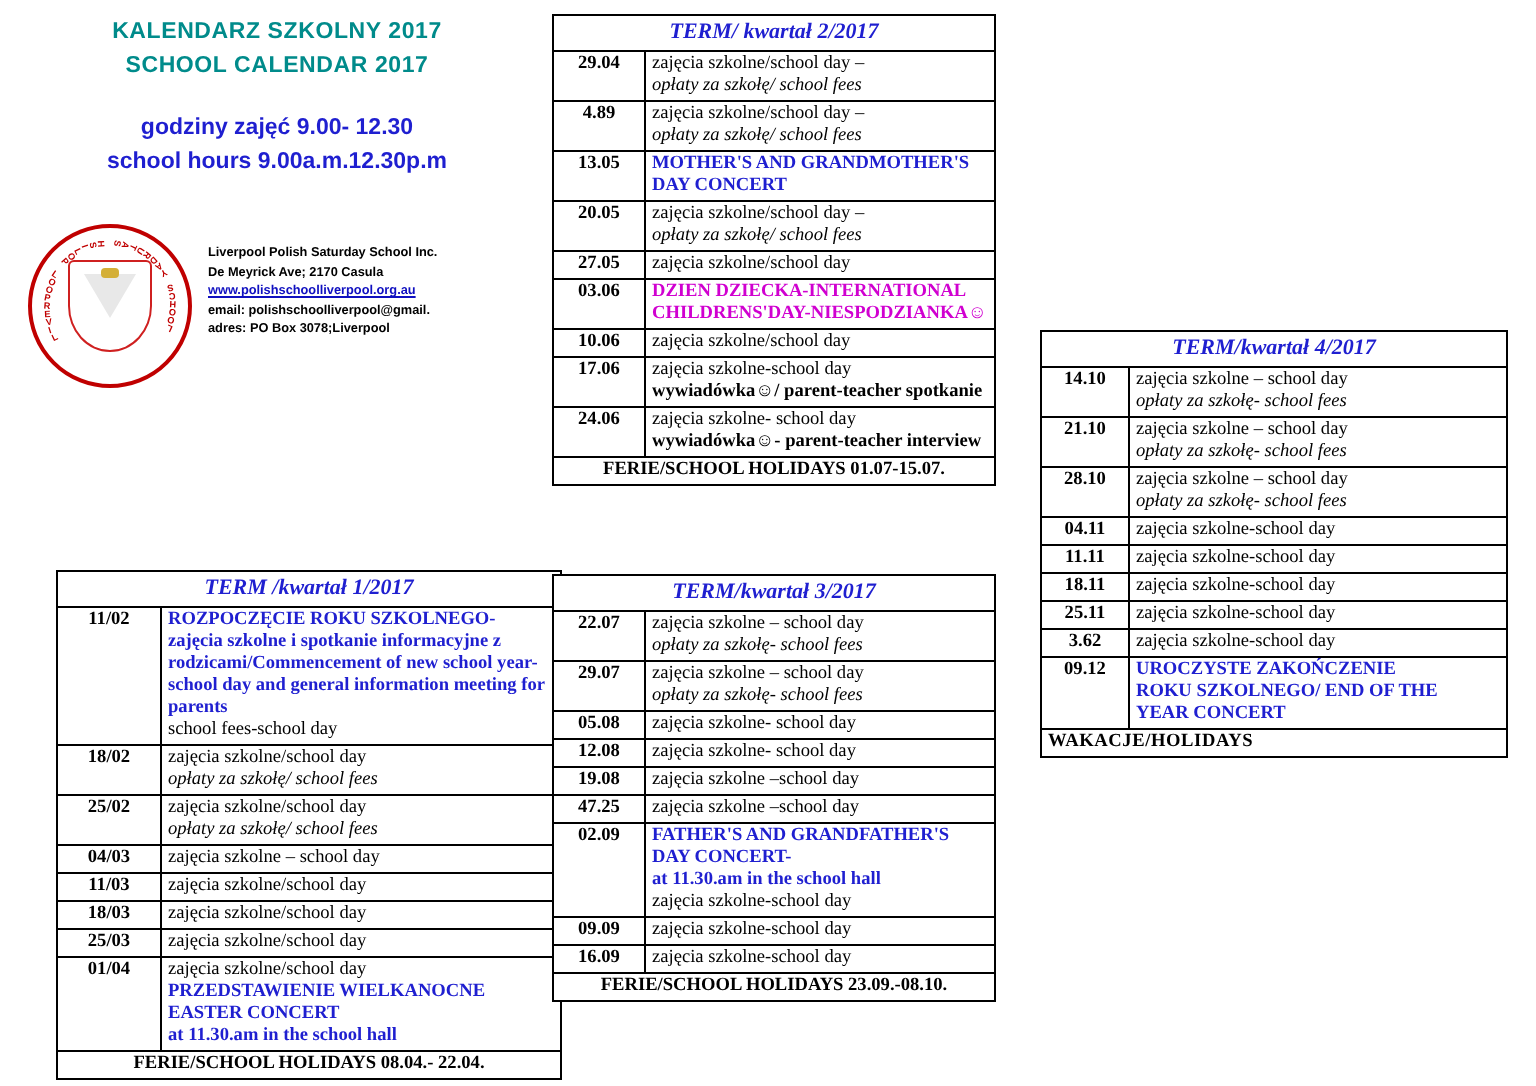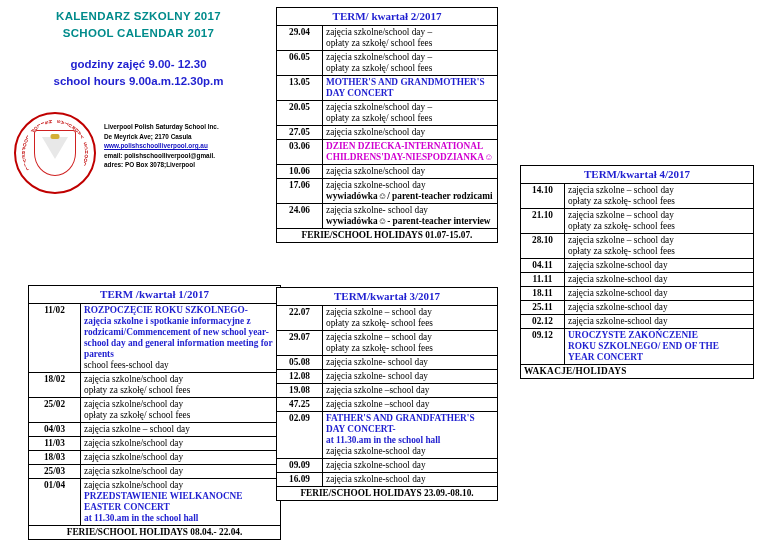--- a/index.html
+++ b/index.html
@@ -140,37 +140,38 @@
     line-height: 11px;
     color: #000;
   }
   .term .hdr {
     text-align: center;
     font-family: "Liberation Serif", serif;
     font-weight: bold;
     font-size: 11px;
     color: #1f1fd0;
     padding: 3px 2px;
+    font-style: italic;
   }
   .date-cell {
     text-align: center;
     font-weight: bold;
     font-size: 10.5px;
     vertical-align: middle;
   }
   .d-green { color: #0a8a0a; }
   .d-mag   { color: #d000d0; }
   .d-black { color: #000; }
   .ev-bold-blue {
     font-weight: bold;
     color: #1f1fd0;
   }
   .ev-bold-black { font-weight: bold; }
   .ev-mag { font-weight: bold; color: #d000d0; }
-  .ev-ital { }
+  .ev-ital { font-style: italic; }
   .holidays {
     text-align: center;
     font-weight: bold;
     color: #d00000;
     font-size: 9.6px;
     padding: 3px 2px;
   }
   .wakacje {
     text-align: left;
     font-weight: bold;
@@ -319,21 +320,21 @@
           <td colspan="2" class="hdr">TERM/ kwartał 2/2017</td>
         </tr>
         <tr>
           <td class="date-cell d-black">29.04</td>
           <td>
             <div class="">zajęcia szkolne/school day –</div>
             <div class="ev-ital">opłaty za szkołę/ school fees</div>
           </td>
         </tr>
         <tr>
-          <td class="date-cell d-black">06.05</td>
+          <td class="date-cell d-black">4.89</td>
           <td>
             <div class="">zajęcia szkolne/school day –</div>
             <div class="ev-ital">opłaty za szkołę/ school fees</div>
           </td>
         </tr>
         <tr>
           <td class="date-cell d-green">13.05</td>
           <td>
             <div class="ev-bold-blue">MOTHER'S AND GRANDMOTHER'S</div>
             <div class="ev-bold-blue">DAY CONCERT</div>
@@ -362,21 +363,21 @@
         <tr>
           <td class="date-cell d-black">10.06</td>
           <td>
             <div class="">zajęcia szkolne/school day</div>
           </td>
         </tr>
         <tr>
           <td class="date-cell d-black">17.06</td>
           <td>
             <div class="">zajęcia szkolne-school day</div>
-            <div class="ev-bold-black">wywiadówka☺/ parent-teacher rodzicami</div>
+            <div class="ev-bold-black">wywiadówka☺/ parent-teacher spotkanie</div>
           </td>
         </tr>
         <tr>
           <td class="date-cell d-black">24.06</td>
           <td>
             <div class="">zajęcia szkolne- school day</div>
             <div class="ev-bold-black">wywiadówka☺- parent-teacher interview</div>
           </td>
         </tr>
         <tr>
@@ -507,21 +508,21 @@
             <div class="">zajęcia szkolne-school day</div>
           </td>
         </tr>
         <tr>
           <td class="date-cell d-black">25.11</td>
           <td>
             <div class="">zajęcia szkolne-school day</div>
           </td>
         </tr>
         <tr>
-          <td class="date-cell d-black">02.12</td>
+          <td class="date-cell d-black">3.62</td>
           <td>
             <div class="">zajęcia szkolne-school day</div>
           </td>
         </tr>
         <tr>
           <td class="date-cell d-green">09.12</td>
           <td>
             <div class="ev-bold-blue">UROCZYSTE ZAKOŃCZENIE</div>
             <div class="ev-bold-blue">ROKU SZKOLNEGO/ END OF THE</div>
             <div class="ev-bold-blue">YEAR CONCERT</div>

